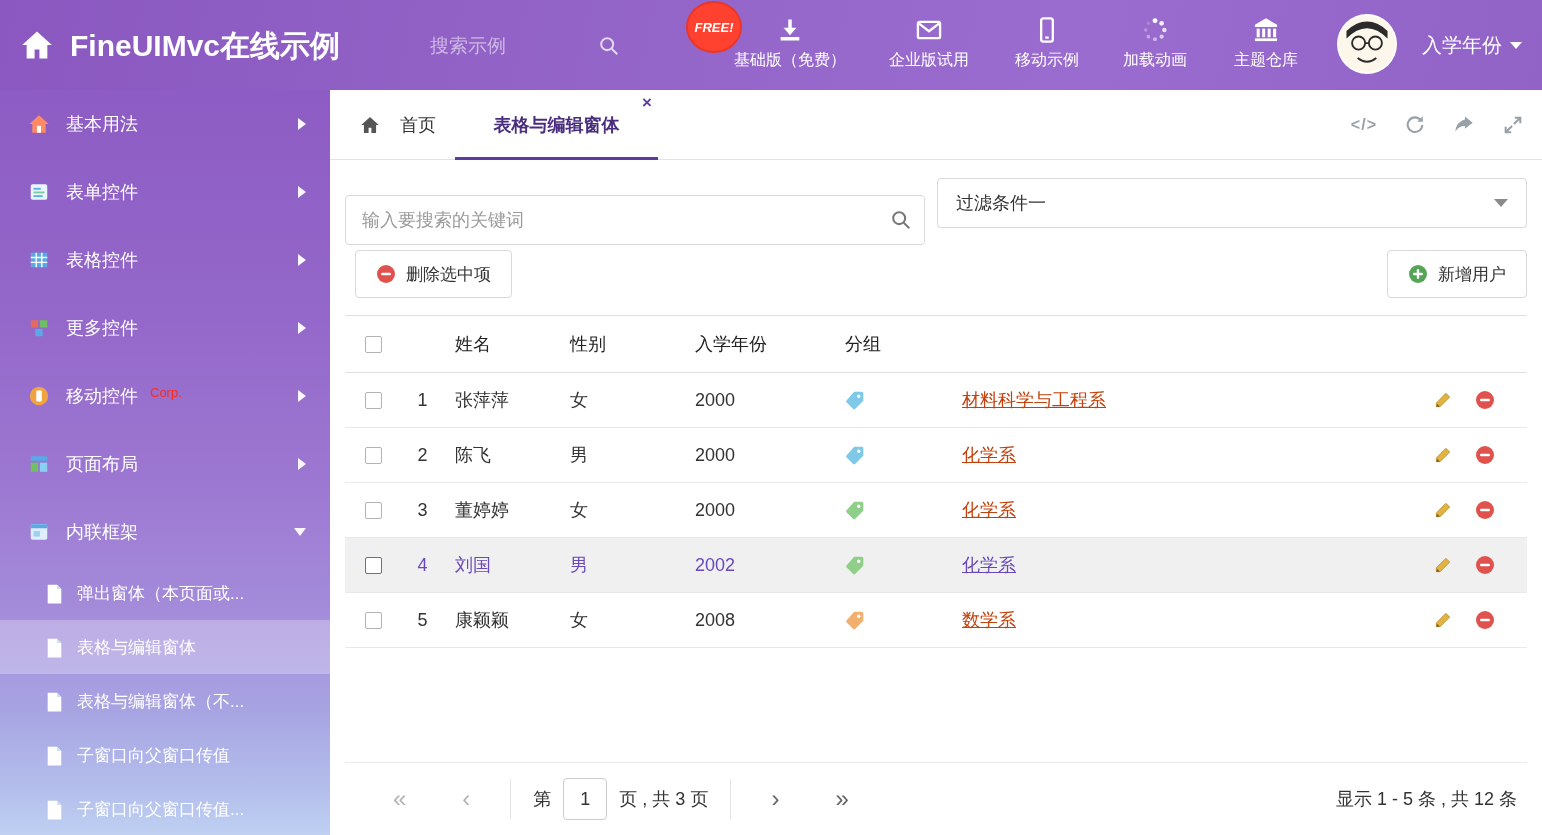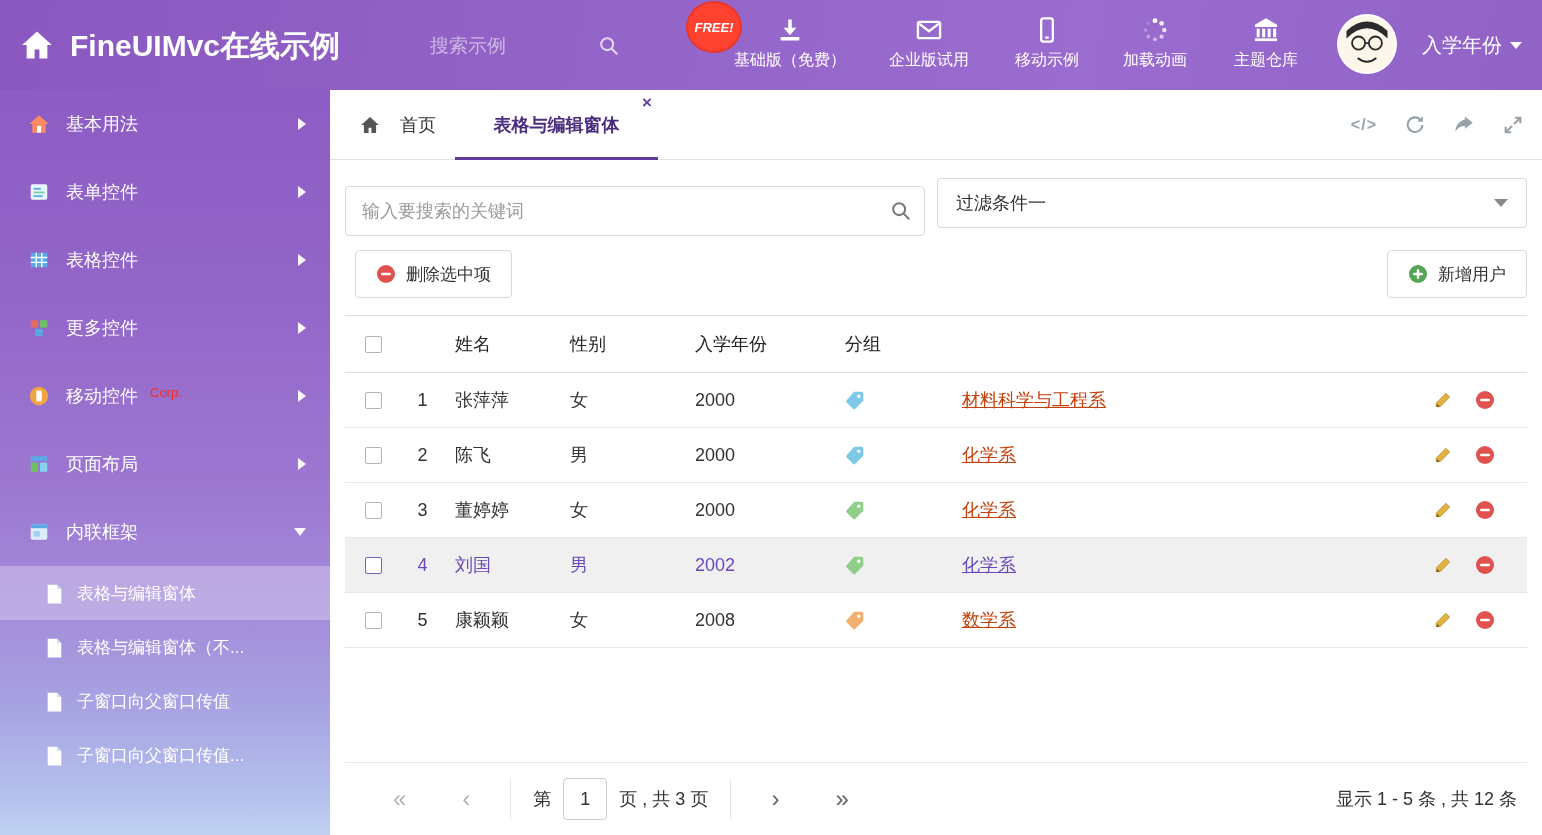--- a/index.html
+++ b/index.html
@@ -61,21 +61,21 @@
     justify-content:center; font-size:18px; font-weight:bold; color:#4a2e7d; cursor:pointer; }
   .tab-active .underline { position:absolute; bottom:0; left:0; width:100%; height:3px; background:#5e3c9e; }
   .tab-active .tab-close { position:absolute; top:4px; right:6px; font-size:17px; font-weight:bold; color:#5e3c9e;
     cursor:pointer; line-height:1; }
   .tab-tools { position:absolute; right:18px; top:0; height:70px; display:flex; align-items:center; gap:27px;
     color:#98a0a8; }
   .tab-tools .tt-ic { width:22px; height:22px; cursor:pointer; }
   .tab-tools .code-ic { font-size:16px; letter-spacing:1px; cursor:pointer; font-weight:bold; }
 
   .filter-row { position:absolute; top:88px; left:15px; width:1182px; height:50px; }
-  .kw-box { position:absolute; left:0; top:8px; width:580px; height:50px; border:1px solid #d9d9d9; border-radius:4px;
+  .kw-box { position:absolute; left:0; top:17px; width:580px; height:50px; border:1px solid #d9d9d9; border-radius:4px;
     display:flex; align-items:center;justify-content:flex-end; }
   .kw-box input { flex:1; border:none; outline:none; font-size:18px; color:#333; padding:0 16px; font-family:inherit; }
   .kw-box input::placeholder { color:#9a9a9a; }
   .kw-box .kw-search { width:46px; height:48px; display:flex; align-items:center; justify-content:center; cursor:pointer; }
   .kw-box .kw-search svg { width:22px; height:22px; color:#777; }
   .dd-box { position:absolute; left:592px; top:0; width:590px; height:50px; border:1px solid #d9d9d9; border-radius:4px;
     display:flex; align-items:center; padding:0 18px; font-size:18px; color:#333; cursor:pointer; }
   .dd-box .dd-label { flex:1; }
   .dd-caret { width:0; height:0; border-left:7px solid transparent; border-right:7px solid transparent;
     border-top:8px solid #8a8a8a; }
@@ -299,20 +299,29 @@
           <path d="M3 5.5a2 2 0 012-2h14a2 2 0 012 2v2.5H3z" fill="#5ba8e5"></path>
           <rect x="6" y="11" width="7" height="6" fill="#9fd0f2"></rect>
         </svg>
     </span>
     <span class="s-label">内联框架</span>
     <span class="spacer"></span>
       <span class="caret-d"></span>
   </div>
 
   <div class="submenu">
+    <div class="submenu-item">
+      <span class="f-ic">
+        <svg viewBox="0 0 20 24">
+            <path d="M2 1h11l5 5v17H2z" fill="#fff"></path>
+            <path d="M13 1v5h5z" fill="#cfe0f2"></path>
+          </svg>
+      </span>
+      <span>弹出窗体（本页面或...</span>
+    </div>
     <div class="submenu-item active">
       <span class="f-ic">
         <svg viewBox="0 0 20 24">
             <path d="M2 1h11l5 5v17H2z" fill="#fff"></path>
             <path d="M13 1v5h5z" fill="#cfe0f2"></path>
           </svg>
       </span>
       <span>表格与编辑窗体</span>
     </div>
     <div class="submenu-item">

